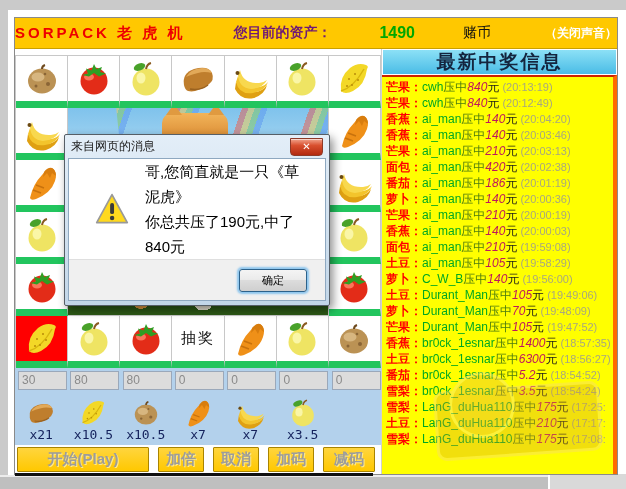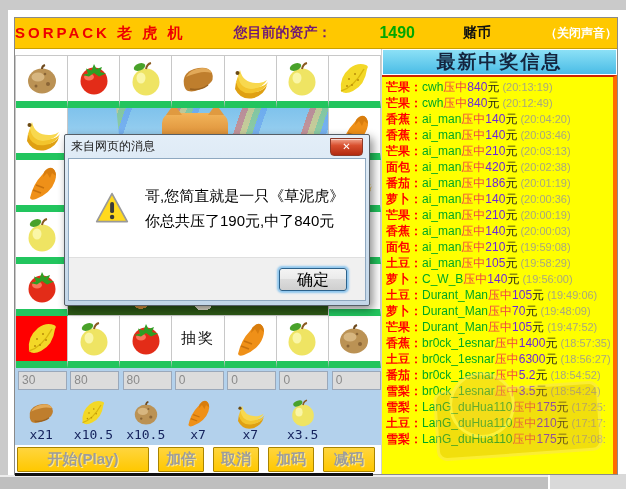--- a/index.html
+++ b/index.html
@@ -12,21 +12,21 @@
   .bottom-strip-box{position:absolute;left:548px;top:472px;width:78px;height:17px;background:#d9d9d9;border-left:2px solid #fff;border-top:2px solid #fff;}
 
   .panel{position:absolute;left:14px;top:17px;width:604px;height:458px;box-sizing:border-box;
          border:1px solid #8a8a8a;background:#fff;}
   
   .titlebar{height:30px;background:var(--gold,#ffc800);border-bottom:1px solid #c9a000;
             display:flex;align-items:center;justify-content:space-between;gap:7px;white-space:nowrap;}
   .brand{color:#ee0000;font-weight:bold;font-size:15px;letter-spacing:3px;}
   .assets-label{color:#701a75;font-weight:bold;font-size:14px;}
   .assets-value{color:#00a800;font-weight:bold;font-size:16px;}
-  .currency{color:#111;font-weight:bold;font-size:14px;}
+  .currency{color:#111;font-weight:normal;font-size:14px;}
   .mute{color:#fff;font-weight:bold;font-size:12px;margin-left:6px;cursor:pointer;}
 
   .content{position:absolute;left:0;top:31px;right:0;bottom:0;display:flex;}
   .left-area{width:366px;position:relative;background:#fff;}
   .right-area{width:236px;display:flex;flex-direction:column;border-left:1px solid #cfcfcf;}
 
   
   .grid{margin-top:6px;width:366px;height:312px;display:grid;
         grid-template-columns:repeat(7,1fr);grid-template-rows:repeat(6,52px);
         border-left:1px solid #c8c8c8;border-top:1px solid #c8c8c8;box-sizing:border-box;}
@@ -76,47 +76,47 @@
   .winners-header{height:26px;background:linear-gradient(#8ce0f6,#4abce6);border:1px solid #fff;box-sizing:border-box;
                   display:flex;align-items:center;justify-content:center;
                   font-size:19px;color:#14253f;font-weight:bold;letter-spacing:2px;text-align:right;}
   .winners-list{flex:1;background:var(--list-yellow,#ffff00);border-top:2px solid #cc2200;
                 border-right:4px solid #ff6a00;box-sizing:border-box;
                 overflow:hidden;padding:2px 0 0 4px;position:relative;
                 font-size:12px;line-height:16px;white-space:nowrap;}
   .w-row{height:16px;overflow:hidden;}
   .w-fruit{color:#ff0000;font-weight:bold;}
   .w-user{color:#00a822;}
-  .w-hit{color:#ef4444;}
-  .w-amt{color:#6d28d9;}
+  .w-hit{color:#4d7c0f;}
+  .w-amt{color:#be185d;font-style:italic;}
   .w-yuan{color:#1a1a1a;}
   .w-time{color:#a8a87e;font-size:11px;}
   .watermark{position:absolute;right:8px;bottom:10px;width:170px;height:92px;opacity:.45;pointer-events:none;}
   .watermark .wm1{position:absolute;left:0;top:14px;width:160px;height:64px;background:rgba(214,160,40,.75);
                   border:3px solid rgba(250,222,120,.9);border-radius:10px;transform:rotate(-4deg);}
   .watermark .wm2{position:absolute;left:14px;top:0;width:60px;height:60px;background:rgba(230,180,60,.8);
                   border:3px solid rgba(250,230,140,.9);border-radius:50%;}
 
   
-  .dialog{position:absolute;left:49px;top:85px;width:306px;height:172px;z-index:8;box-sizing:border-box;
+  .dialog{position:absolute;left:49px;top:85px;width:266px;height:172px;z-index:8;box-sizing:border-box;
           background:linear-gradient(#e3eef8,#c2d6e8);border:1px solid #565e66;border-radius:2px;
           box-shadow:3px 4px 10px rgba(0,0,0,.45);padding:0 3px 3px 3px;}
   .dialog-title{height:23px;display:flex;align-items:center;padding:0 3px;font-size:12px;color:#1a1a1a;}
   .close-btn{margin-left:auto;width:31px;height:16px;border-radius:0 0 4px 4px;cursor:pointer;
              background:linear-gradient(#f2a58e,#d9502f 40%,#b22a10);border:1px solid #8e3a28;
              color:#fff;display:flex;align-items:center;justify-content:center;
              font-size:10px;font-weight:bold;box-shadow:inset 0 1px 0 rgba(255,255,255,.55);}
   .dialog-inner{border:1px solid #8ea8c0;background:#fff;height:143px;box-sizing:border-box;
                 display:flex;flex-direction:column;}
   .dialog-body{flex:1;display:flex;align-items:center;padding:0 12px 0 26px;gap:16px;background:#fff;}
   .warn svg{width:34px;height:34px;display:block;}
   .dialog-msg{font-size:15px;line-height:25px;color:#000;}
   .dialog-footer{background:#f0f0f0;border-top:1px solid #dfdfdf;height:42px;
                  display:flex;align-items:center;justify-content:flex-end;padding-right:18px;}
-  .ok-btn{width:68px;height:23px;font-size:16px;color:#000;cursor:pointer;border-radius:3px;
+  .ok-btn{width:68px;height:23px;font-size:11px;color:#000;cursor:pointer;border-radius:3px;
           background:linear-gradient(#f4f4f4,#ebebeb 45%,#dcdcdc 50%,#cfcfcf);
           border:1px solid #2c628b;box-shadow:0 0 2px 2px #8ec6ee;
           font-family:"Liberation Sans","DejaVu Sans",sans-serif;}
 </style>
 </head>
 <body>
 
 <div class="screen" style="--gold: #ffc800; --selected-red: #ff0000; --list-yellow: #ffff00;">
   <div class="frame-top"></div>
   <div class="frame-left"></div>

